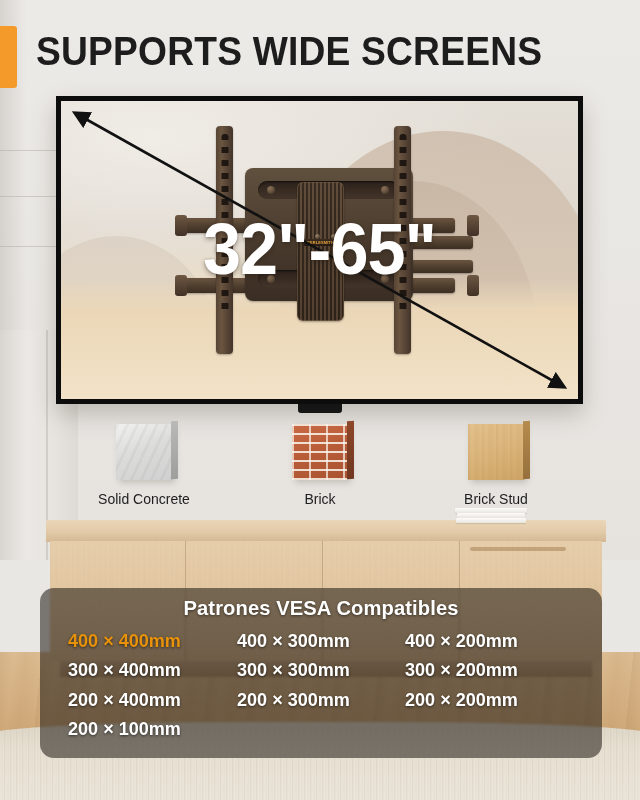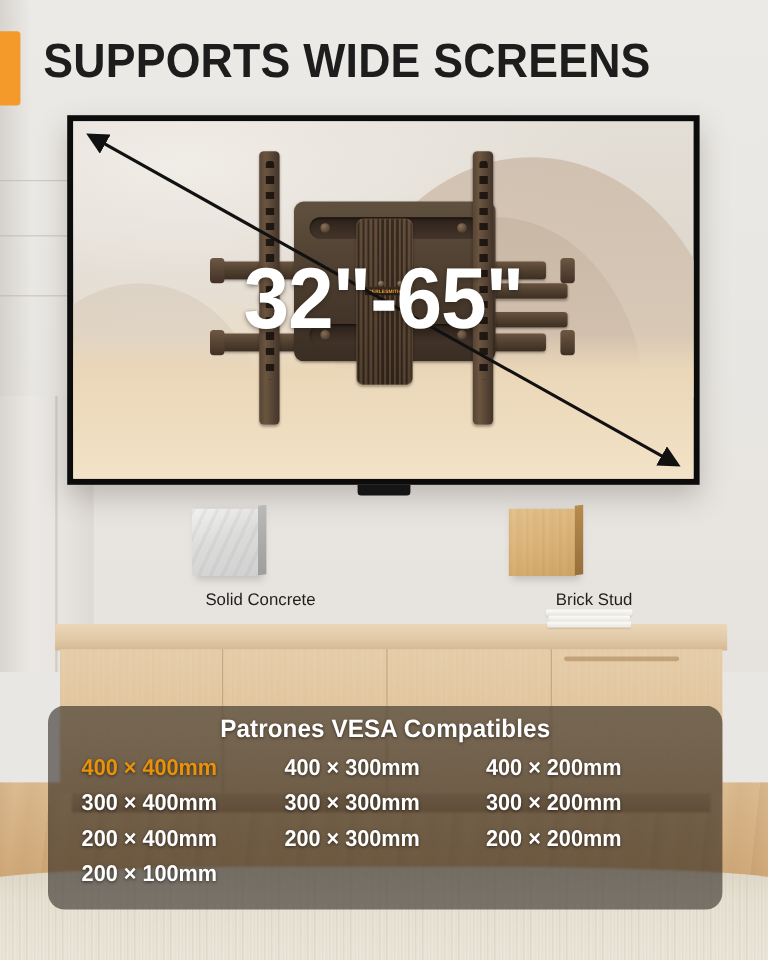--- a/index.html
+++ b/index.html
@@ -284,21 +284,20 @@
         rgba(175,130,74,0.12) 8px, rgba(150,106,56,0.0) 14px),
       linear-gradient(160deg, #e5c38e 0%, #dcb67c 50%, #cfa668 100%);
   }
   .sw-wood:after {
     content:""; position:absolute; right:-6px; top:-3px; width:7px; height:58px;
     background: linear-gradient(180deg,#b68b4e,#966f3b); transform: skewY(-6deg);
   }
   .mat-label {
     margin-top: 11px; font-size: 14px; color: #1e1e1e; font-weight: 400;
     font-family: "Liberation Sans", sans-serif;
-    text-align: right;
   }
 
   
   .vesa-panel {
     position: absolute; left: 40px; top: 588px; width: 562px; height: 170px;
     background: rgba(30,24,18,0.55);
     border-radius: 14px;
     backdrop-filter: blur(1px);
     box-sizing: border-box;
     padding: 8px 0 0 0;
@@ -420,20 +419,24 @@
       <div class="size-label">32"-65"</div>
 
     </div>
   </div>
   <div class="tv-foot"></div>
 
   <div class="materials">
     <div class="mat-item">
       <div class="swatch sw-concrete"></div>
       <div class="mat-label">Solid Concrete</div>
+    </div>
+    <div class="mat-item">
+      <div class="swatch sw-brick"></div>
+      <div class="mat-label">Brick</div>
     </div>
     <div class="mat-item">
       <div class="swatch sw-wood"></div>
       <div class="mat-label">Brick Stud</div>
     </div>
   </div>
 
   <div class="vesa-panel">
     <div class="vesa-title">Patrones VESA Compatibles</div>
     <div class="vesa-grid">

